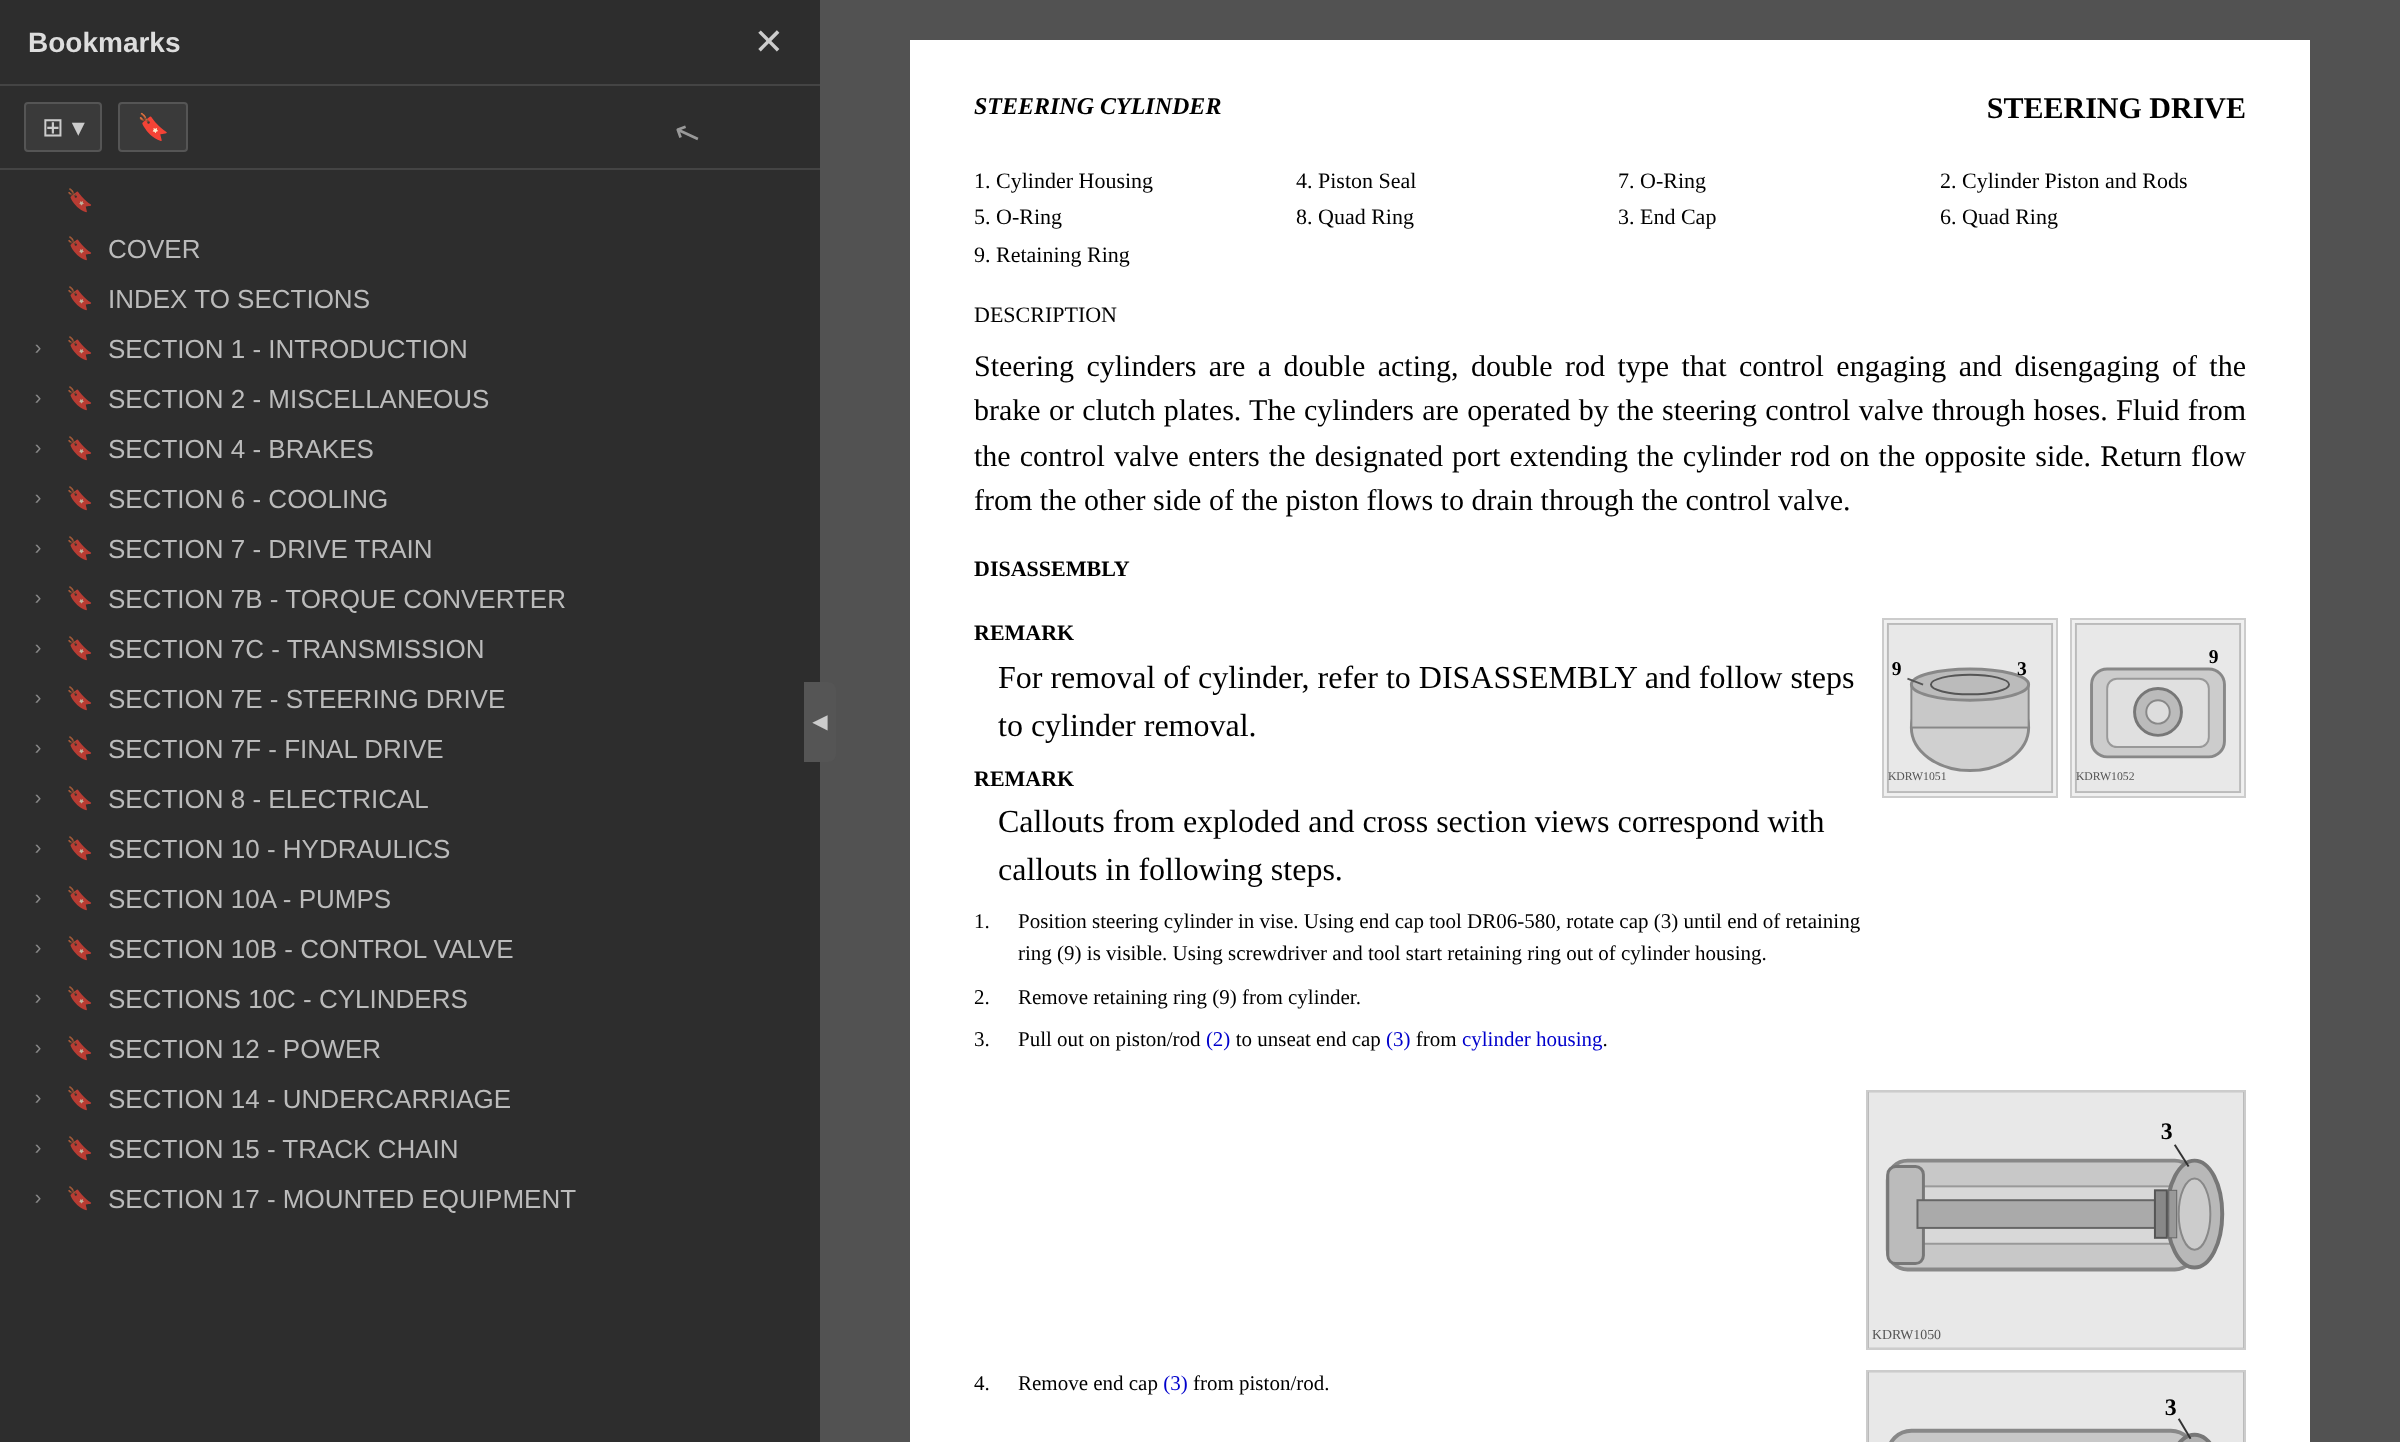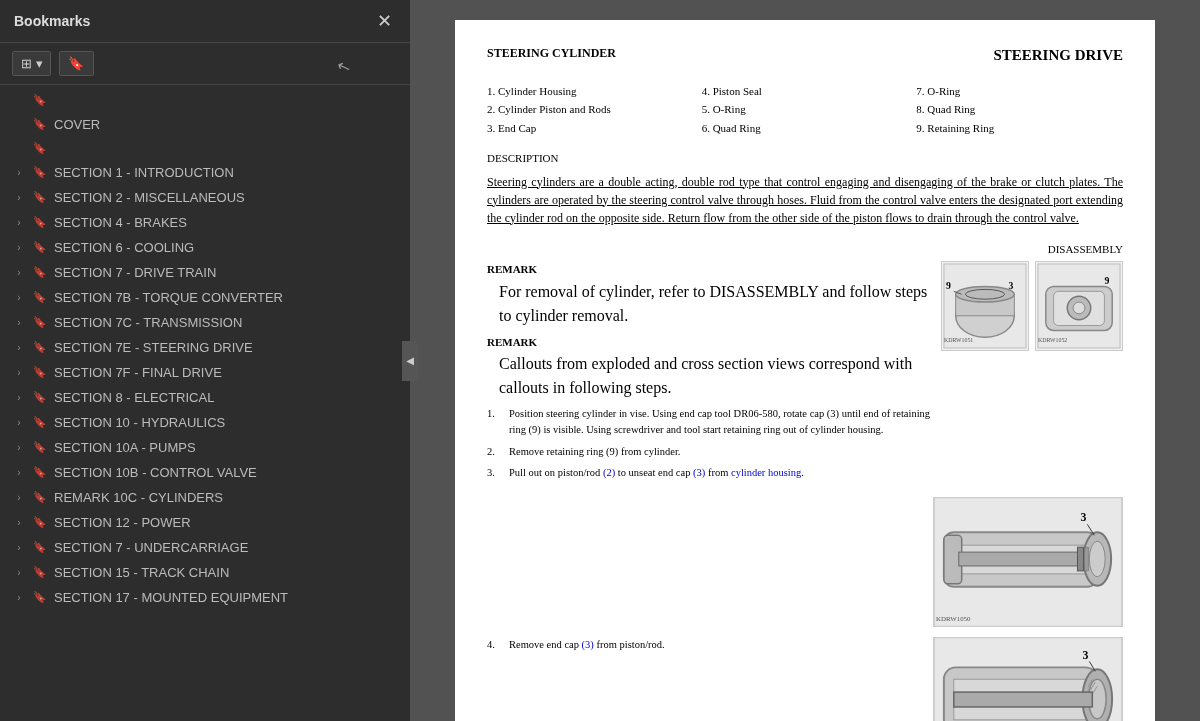--- a/index.html
+++ b/index.html
@@ -192,59 +192,58 @@
     .page-header {
       display: flex;
       justify-content: space-between;
       margin-bottom: 12px;
       padding-bottom: 4px;
     }
 
     .page-header-left {
       font-weight: bold;
       font-size: 12px;
+      font-style: italic;
     }
 
     .page-header-right {
       font-weight: bold;
       font-size: 15px;
     }
 
     .parts-list {
       display: grid;
-      grid-template-columns: 1fr 1fr 1fr;
+      grid-template-columns: 1fr 1fr 1fr 1fr;
       gap: 2px 8px;
       margin-bottom: 14px;
       font-size: 11px;
     }
 
     .section-title {
       font-weight: normal;
       font-size: 11px;
       margin-bottom: 6px;
       margin-top: 10px;
     }
 
     .description-text {
-      font-size: 12px;
+      font-size: 15px;
       line-height: 1.5;
       margin-bottom: 14px;
       text-align: justify;
-      text-decoration: underline;
     }
 
     .disassembly-section {
       margin-top: 10px;
     }
 
     .disassembly-header {
-      font-weight: normal;
+      font-weight: bold;
       font-size: 11px;
-      margin-bottom: 4px;
-      text-align: right;
+      margin-bottom: 16px;
     }
 
     .remark-title {
       font-weight: bold;
       font-size: 11px;
       margin-bottom: 2px;
     }
 
     .remark-text {
       font-size: 16px;
@@ -325,20 +324,21 @@
         <span class="bookmark-icon" style="font-size: 11px; opacity: 0.7;">🔖</span>
       </div>
       <div class="bookmark-item">
         <span class="bookmark-arrow"></span>
         <span class="bookmark-icon" style="font-size: 11px; opacity: 0.7;">🔖</span>
         <span class="bookmark-label">COVER</span>
       </div>
       <div class="bookmark-item">
         <span class="bookmark-arrow"></span>
         <span class="bookmark-icon" style="font-size: 11px; opacity: 0.7;">🔖</span>
+        <span class="bookmark-label">INDEX TO SECTIONS</span>
       </div>
       <div class="bookmark-item">
         <span class="bookmark-arrow">›</span>
         <span class="bookmark-icon" style="font-size: 11px; opacity: 0.7;">🔖</span>
         <span class="bookmark-label">SECTION 1 - INTRODUCTION</span>
       </div>
       <div class="bookmark-item">
         <span class="bookmark-arrow">›</span>
         <span class="bookmark-icon" style="font-size: 11px; opacity: 0.7;">🔖</span>
         <span class="bookmark-label">SECTION 2 - MISCELLANEOUS</span>
@@ -394,31 +394,31 @@
         <span class="bookmark-label">SECTION 10A - PUMPS</span>
       </div>
       <div class="bookmark-item">
         <span class="bookmark-arrow">›</span>
         <span class="bookmark-icon" style="font-size: 11px; opacity: 0.7;">🔖</span>
         <span class="bookmark-label">SECTION 10B - CONTROL VALVE</span>
       </div>
       <div class="bookmark-item">
         <span class="bookmark-arrow">›</span>
         <span class="bookmark-icon" style="font-size: 11px; opacity: 0.7;">🔖</span>
-        <span class="bookmark-label">REMARK 10C - CYLINDERS</span>
+        <span class="bookmark-label">SECTIONS 10C - CYLINDERS</span>
       </div>
       <div class="bookmark-item">
         <span class="bookmark-arrow">›</span>
         <span class="bookmark-icon" style="font-size: 11px; opacity: 0.7;">🔖</span>
         <span class="bookmark-label">SECTION 12 - POWER</span>
       </div>
       <div class="bookmark-item">
         <span class="bookmark-arrow">›</span>
         <span class="bookmark-icon" style="font-size: 11px; opacity: 0.7;">🔖</span>
-        <span class="bookmark-label">SECTION 7 - UNDERCARRIAGE</span>
+        <span class="bookmark-label">SECTION 14 - UNDERCARRIAGE</span>
       </div>
       <div class="bookmark-item">
         <span class="bookmark-arrow">›</span>
         <span class="bookmark-icon" style="font-size: 11px; opacity: 0.7;">🔖</span>
         <span class="bookmark-label">SECTION 15 - TRACK CHAIN</span>
       </div>
       <div class="bookmark-item">
         <span class="bookmark-arrow">›</span>
         <span class="bookmark-icon" style="font-size: 11px; opacity: 0.7;">🔖</span>
         <span class="bookmark-label">SECTION 17 - MOUNTED EQUIPMENT</span>

